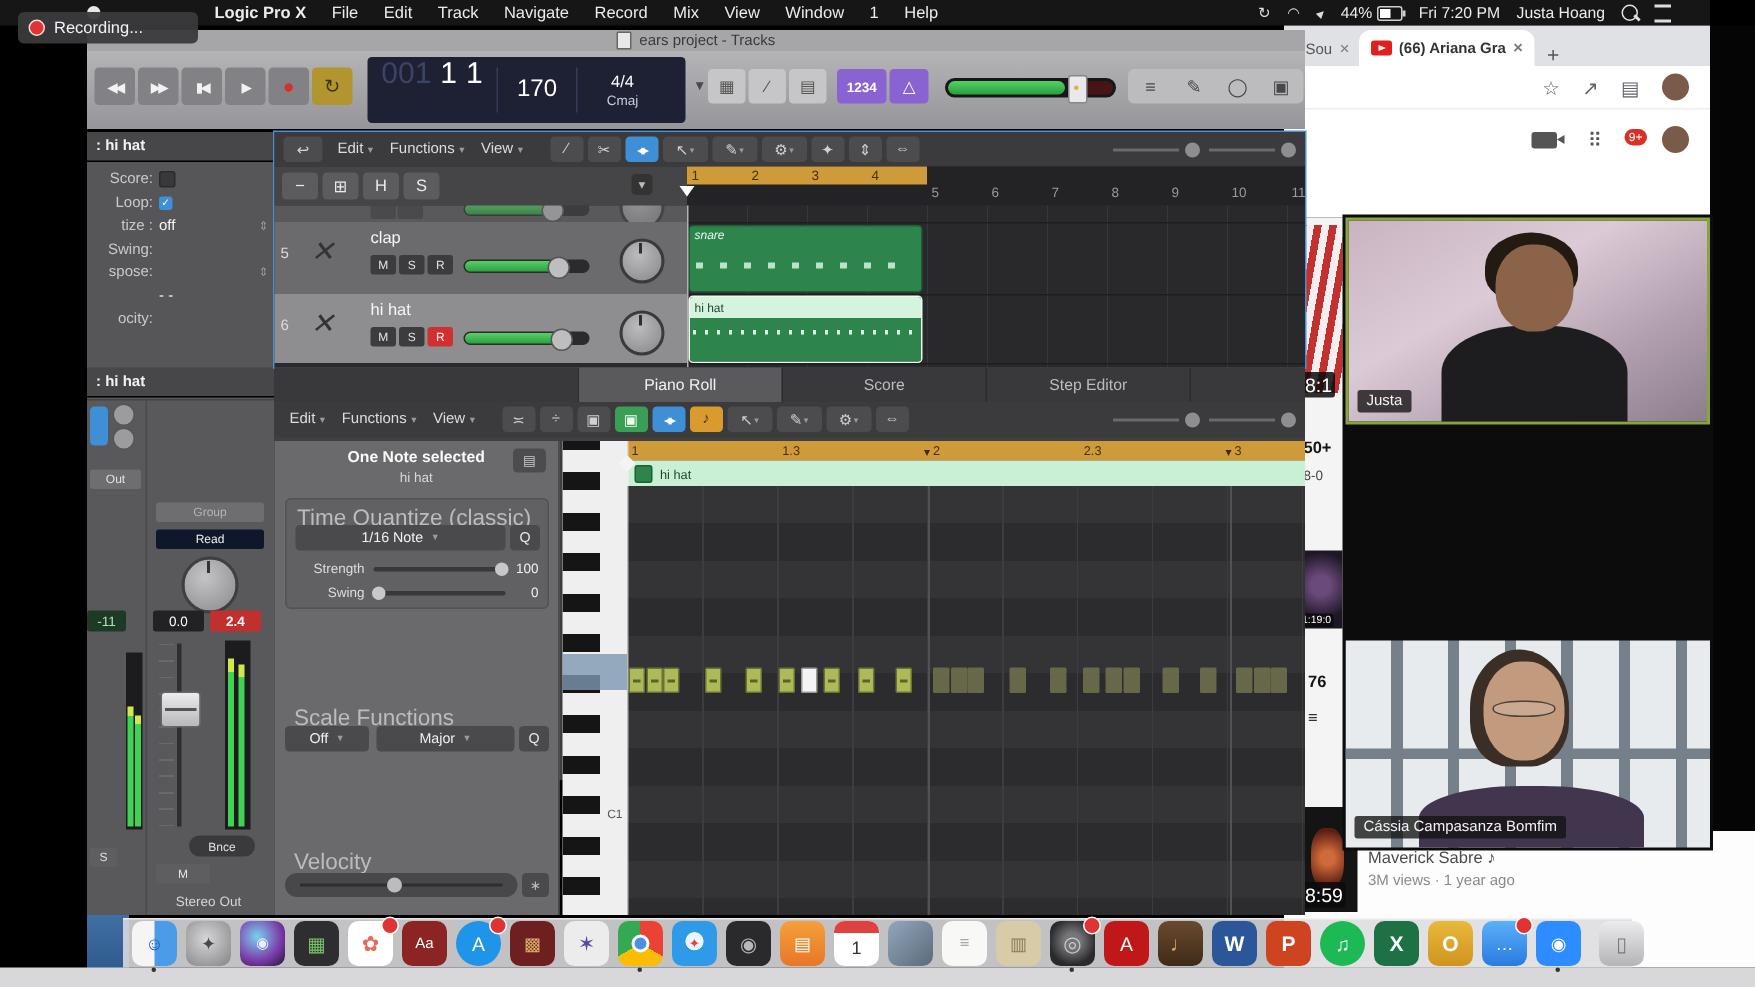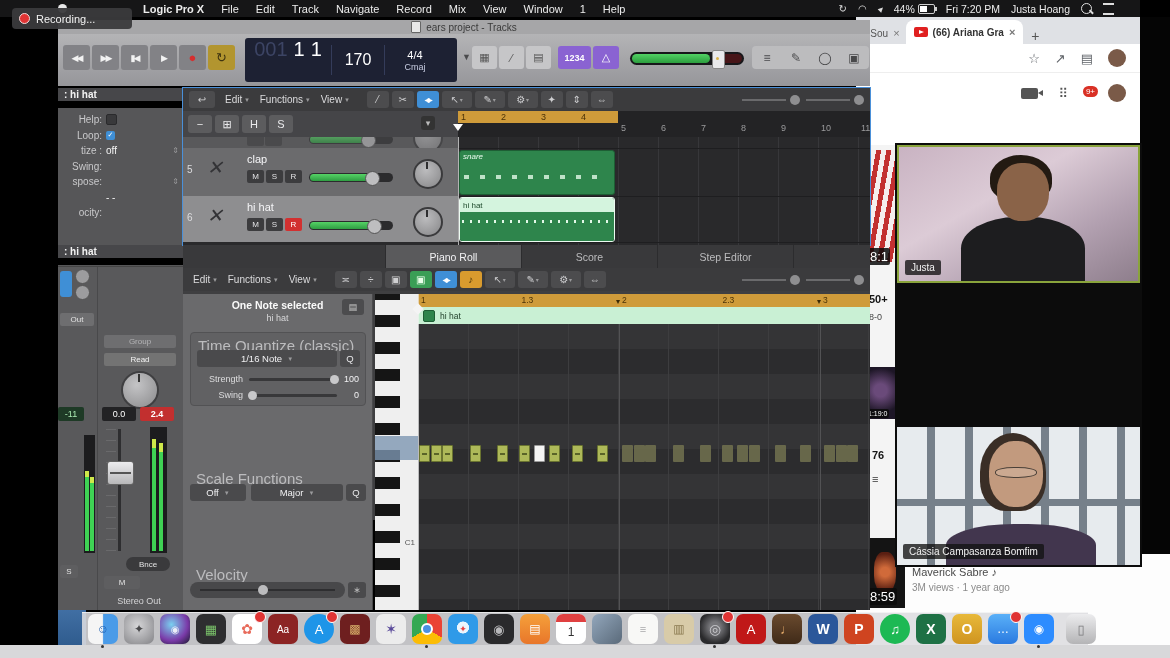--- a/index.html
+++ b/index.html
@@ -96,21 +96,21 @@
   #master-slider .fill{position:absolute;left:2px;top:2px;width:78px;height:9px;border-radius:5px;
     background:linear-gradient(#52d264,#2c9e3e);}
   #master-slider .dark{position:absolute;right:2px;top:2px;width:24px;height:9px;border-radius:5px;background:#471518;}
   #master-slider .handle{position:absolute;left:82px;top:-2px;width:11px;height:17px;background:#e9e9eb;border-radius:2px;border:1px solid #888;}
   #master-slider .handle::after{content:"";position:absolute;left:3px;top:6px;width:3px;height:3px;background:#d8b24a;border-radius:50%;}
   #ctl-right{position:absolute;left:694px;top:12px;display:flex;gap:3px;background:#bcbcbe;border-radius:4px;padding:0 2px;}
   .ctlr-btn{width:26px;height:23px;display:flex;align-items:center;justify-content:center;color:#48484a;font-size:12px;}
   
   #inspector-col{left:58px;top:88px;width:125px;height:522px;background:#565658;z-index:3;font-size:10px;color:#c9c9cb;}
   .insp-header{position:absolute;left:0;right:0;height:20px;background:#47474a;color:#f2f2f2;font-weight:bold;
-    display:flex;align-items:center;padding-left:6px;border-bottom:7px solid #000000;box-sizing:border-box;}
+    display:flex;align-items:center;padding-left:6px;border-bottom:1px solid #000000;box-sizing:border-box;}
   #insp-rows{position:absolute;left:0;top:24px;right:0;}
   .insp-row{display:flex;align-items:center;height:15.5px;}
   .insp-label{width:44px;text-align:right;flex:0 0 auto;}
   .insp-val{margin-left:4px;color:#f5f5f5;}
   .ctl-checkbox{margin-left:4px;width:9px;height:9px;background:#39393b;border:1px solid #2a2a2c;border-radius:2px;}
   .ctl-checkbox-on{margin-left:4px;width:9px;height:9px;background:#3f8fd6;border-radius:2px;color:#fff;font-size:7px;
     display:flex;align-items:center;justify-content:center;}
   .ctl-stepper{margin-left:auto;margin-right:4px;color:#9a9a9c;font-size:8px;}
   #track-insp-header{top:157px;}
   
@@ -454,21 +454,21 @@
         <div class="ctlr-btn">✎</div>
         <div class="ctlr-btn">◯</div>
         <div class="ctlr-btn">▣</div>
       </div>
   </div>
 
   <div class="abs" id="inspector-col">
     <div class="insp-header" style="top:0;">: hi hat</div>
     <div id="insp-rows">
         <div class="insp-row">
-          <span class="insp-label">Help:</span>
+          <span class="insp-label">Score:</span>
           <span class="ctl-checkbox"></span>
         </div>
         <div class="insp-row">
           <span class="insp-label">Loop:</span>
           <span class="ctl-checkbox-on">✓</span>
         </div>
         <div class="insp-row">
           <span class="insp-label">tize :</span>
           <span class="insp-val">off</span>
           <span class="ctl-stepper">⇕</span>
@@ -495,21 +495,21 @@
       <div class="mini-knob" style="left:17px;top:2px;"></div>
       <div class="mini-knob" style="left:17px;top:18px;"></div>
       <div class="ch-btn" style="left:2px;top:46px;width:34px;height:13px;">Out</div>
       <div class="val-box" style="left:0;top:140px;width:26px;background:#1e3a26;color:#a8e8b0;">-11</div>
       <div class="meter" style="left:26px;top:168px;width:11px;height:118px;">
         <div class="bar" style="left:1px;height:80px;"></div>
           <div class="bar" style="left:6px;height:74px;"></div>
       </div>
       <div class="ch-btn" style="left:2px;top:298px;width:18px;height:13px;background:#5e5e60;">S</div>
       <div class="ch-btn" style="left:46px;top:68px;width:72px;height:13px;color:#b4b4b6;">Group</div>
-      <div class="ch-btn" style="left:46px;top:86px;width:72px;height:13px;background:#737373;color:#f2f2f2;">Read</div>
+      <div class="ch-btn" style="left:46px;top:86px;width:72px;height:13px;background:#0f172a;color:#f2f2f2;">Read</div>
       <div class="big-knob"></div>
       <div class="val-box" style="left:44px;top:140px;width:34px;background:#222224;color:#fff;">0.0</div>
       <div class="val-box" style="left:82px;top:140px;width:34px;background:#c22f2f;color:#fff;font-weight:bold;">2.4</div>
       <div class="fader-ticks"></div>
       <div class="fader-track"></div>
       <div class="fader-handle"></div>
       <div class="meter" style="left:92px;top:160px;width:17px;height:126px;">
         <div class="bar" style="left:2px;height:112px;"></div>
           <div class="bar" style="left:9px;height:108px;"></div>
       </div>

